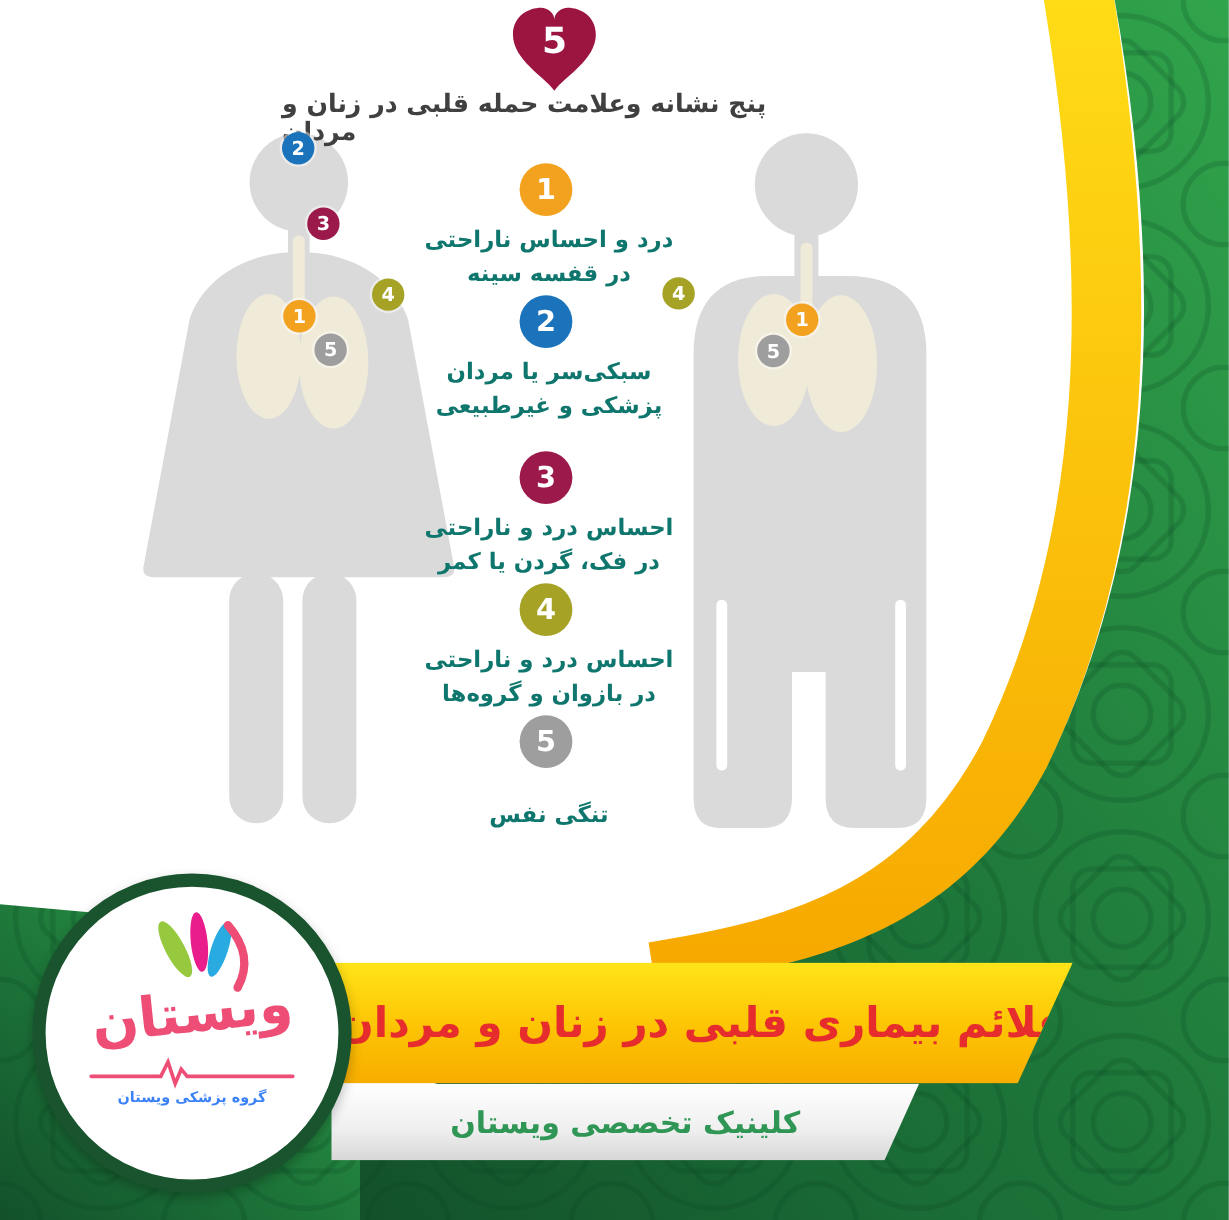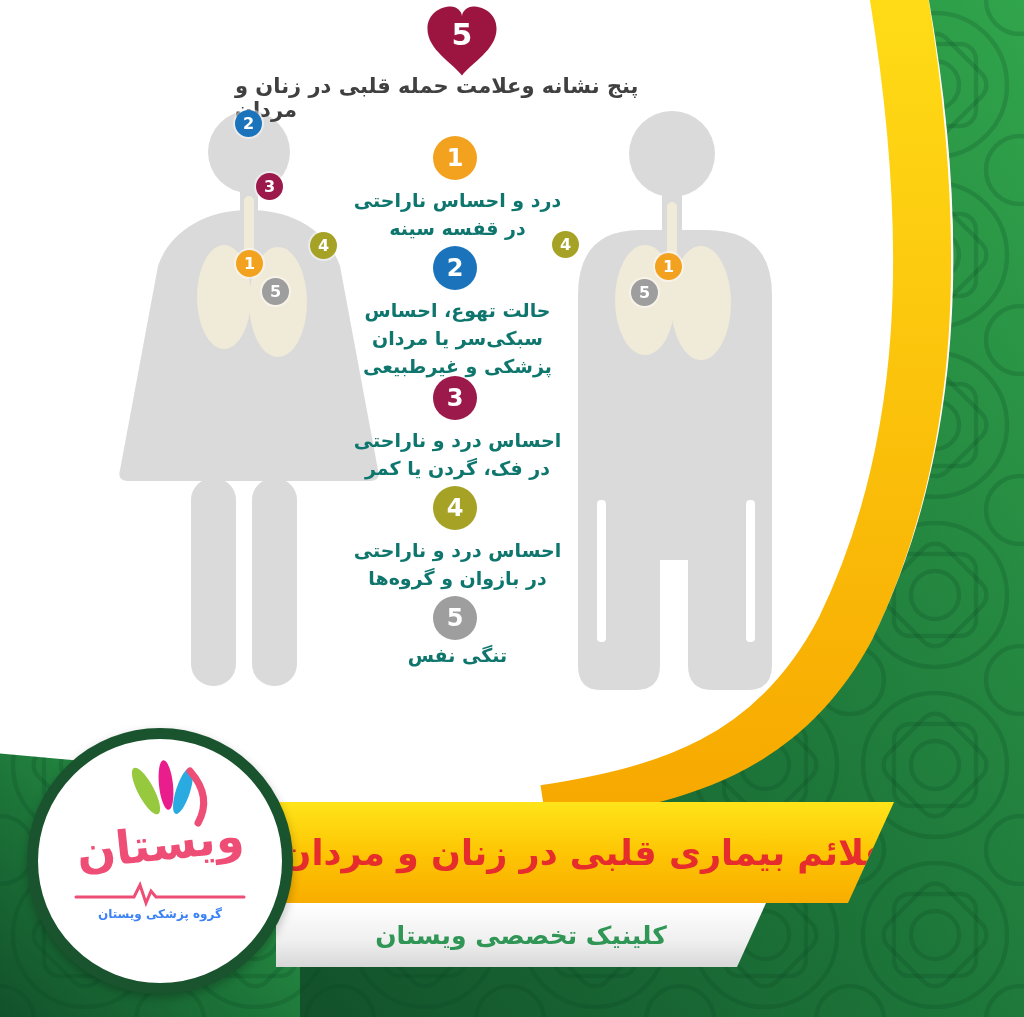--- a/index.html
+++ b/index.html
@@ -28,21 +28,21 @@
     width:44px;height:44px;border-radius:50%;
     color:#fff;font-weight:bold;font-size:24px;
     display:flex;align-items:center;justify-content:center;
     left:433px;
   }
   .sb1{top:136px;} .sb2{top:246px;} .sb3{top:376px;} .sb4{top:486px;} .sb5{top:596px;}
   .sym-text{
     left:335px;width:245px;direction:rtl;text-align:center;
     font-size:19px;font-weight:bold;color:#0f766e;line-height:28px;
   }
-  .st1{top:186px;} .st2{top:296px;} .st3{top:426px;} .st4{top:536px;} .st5{top:641px;}
+  .st1{top:186px;} .st2{top:296px;} .st3{top:426px;} .st4{top:536px;} .st5{top:665px;}
 
   
   .fig-badge{
     width:27px;height:27px;border-radius:50%;
     color:#fff;font-weight:bold;font-size:16px;
     display:flex;align-items:center;justify-content:center;
     box-shadow:0 0 0 2px rgba(255,255,255,.45);
   }
   .wb2{left:235px;top:110px;} .wb3{left:256px;top:173px;}
   .wb4{left:310px;top:232px;} .wb1{left:236px;top:250px;} .wb5{left:262px;top:278px;}
@@ -164,21 +164,20 @@
   <div class="abs main-title">پنج نشانه وعلامت حمله قلبی در زنان و مردان</div>
 
   <div class="abs sym-badge sb1" style="background: rgb(242, 162, 31);">1</div>
   <div class="abs sym-text st1">
     <div>درد و احساس ناراحتی</div>
     <div>در قفسه سینه</div>
   </div>
 
   <div class="abs sym-badge sb2" style="background: rgb(27, 116, 187);">2</div>
   <div class="abs sym-text st2">
-    <div>حالت تهوع، احساس</div>
     <div>سبکی‌سر یا مردان</div>
     <div>پزشکی و غیرطبیعی</div>
   </div>
 
   <div class="abs sym-badge sb3" style="background: rgb(156, 26, 75);">3</div>
   <div class="abs sym-text st3">
     <div>احساس درد و ناراحتی</div>
     <div>در فک، گردن یا کمر</div>
   </div>
 

